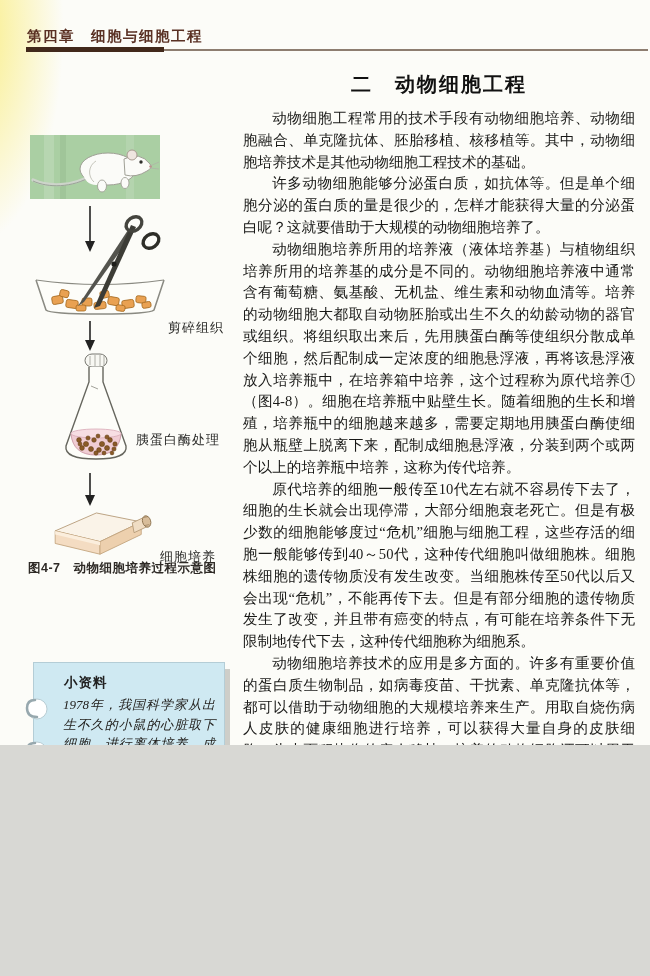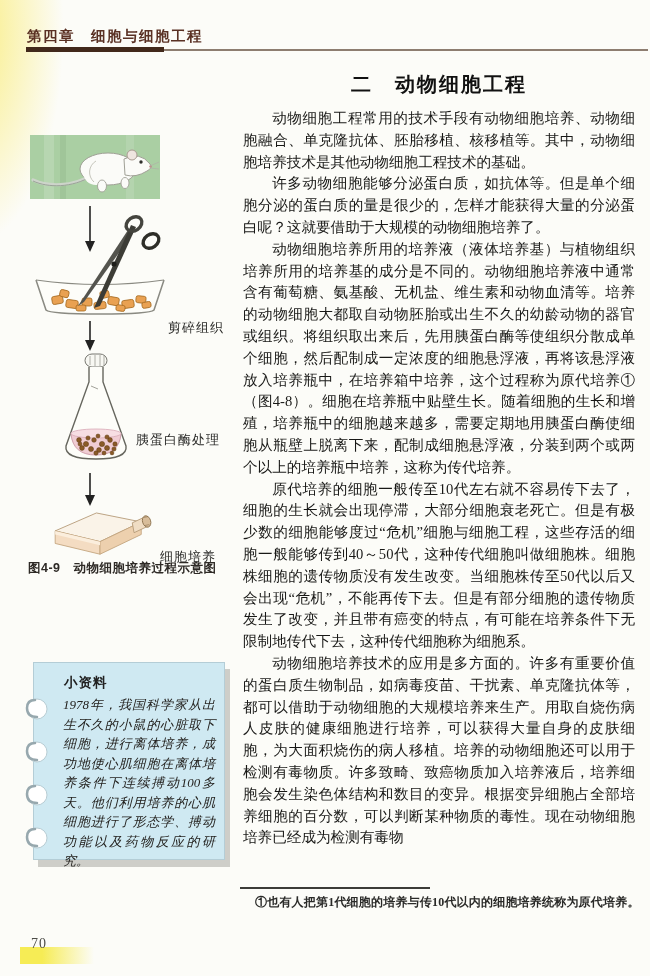--- a/index.html
+++ b/index.html
@@ -1,17 +1,17 @@
 <!DOCTYPE html>
 <html style="--header-brown: #5a3124; --header-bar: #42291b; --text-black: #1c1c1c; --mouse-bg-green: #aacfa3; --note-box-blue: #cfe9f2; --page-band-yellow: #f6ec55; --tissue-orange: #e9a152; --liquid-pink: #f0ccd3; --flask-tan: #f4dcc2;"><head>
 <meta charset="utf-8">
 <style>
   html,body{margin:0;padding:0;background:#d8d8d4;}
   #page{
-    position:relative;width:650px;height:976px;margin:0 auto;overflow:hidden;
+    position:relative;width:650px;height:745px;margin:0 auto;overflow:hidden;
     background:
       radial-gradient(ellipse 130px 300px at -30px 30px, rgba(249,236,120,.95), rgba(249,236,120,0) 72%),
       linear-gradient(#fcfcf8,#fcfcf8);
     font-family:"Liberation Serif","DejaVu Serif",serif;
     color:var(--text-black,#1c1c1c);
   }
   
   .chapter-header{
     position:absolute;left:27px;top:27px;
     font-family:"Liberation Sans","DejaVu Sans",sans-serif;
@@ -193,21 +193,21 @@
     <polygon points="10,30 56,10 106,20 60,42" fill="#faf3e8" stroke="#b59a78" stroke-width="1"></polygon>
     <polygon points="10,30 60,42 60,56 10,44" style="fill:var(--flask-tan,#f4dcc2)" stroke="#c4a57f" stroke-width="1"></polygon>
     <polygon points="60,42 106,20 106,34 60,56" fill="#edd0ae" stroke="#c4a57f" stroke-width="1"></polygon>
     <polygon points="10,30 60,42 60,46 10,34" fill="#fbeedd" stroke="none"></polygon>
     <polygon points="96,21 111,14 113,25 98,32" fill="#f0ddc4" stroke="#b59a78" stroke-width="1"></polygon>
     <ellipse cx="112" cy="19.5" rx="4.5" ry="6.5" transform="rotate(-18 112 19.5)" fill="#d8bd9a" stroke="#8f7450" stroke-width="1"></ellipse>
     <path d="M109,15 L114,14 M110,24 L115,23" stroke="#8f7450" stroke-width="0.7"></path>
   </svg>
   <div class="fig-label" style="left:160px;top:517px;">细胞培养</div>
 
-  <div class="fig-caption">图4-9　动物细胞培养过程示意图</div>
+  <div class="fig-caption">图4-7　动物细胞培养过程示意图</div>
 
   <div class="note-box">
     <svg class="ring" style="top:32px;" viewBox="0 0 26 28">
       <circle cx="15" cy="14" r="10" fill="#ffffff" stroke="#b9cdd4" stroke-width="1"></circle>
       <path d="M15,22 Q5,22 5,13 Q5,5 13,5" fill="none" stroke="#97a8ae" stroke-width="2.5" stroke-linecap="round"></path>
     </svg>
     <svg class="ring" style="top:75px;" viewBox="0 0 26 28">
       <circle cx="15" cy="14" r="10" fill="#ffffff" stroke="#b9cdd4" stroke-width="1"></circle>
       <path d="M15,22 Q5,22 5,13 Q5,5 13,5" fill="none" stroke="#97a8ae" stroke-width="2.5" stroke-linecap="round"></path>
     </svg>

